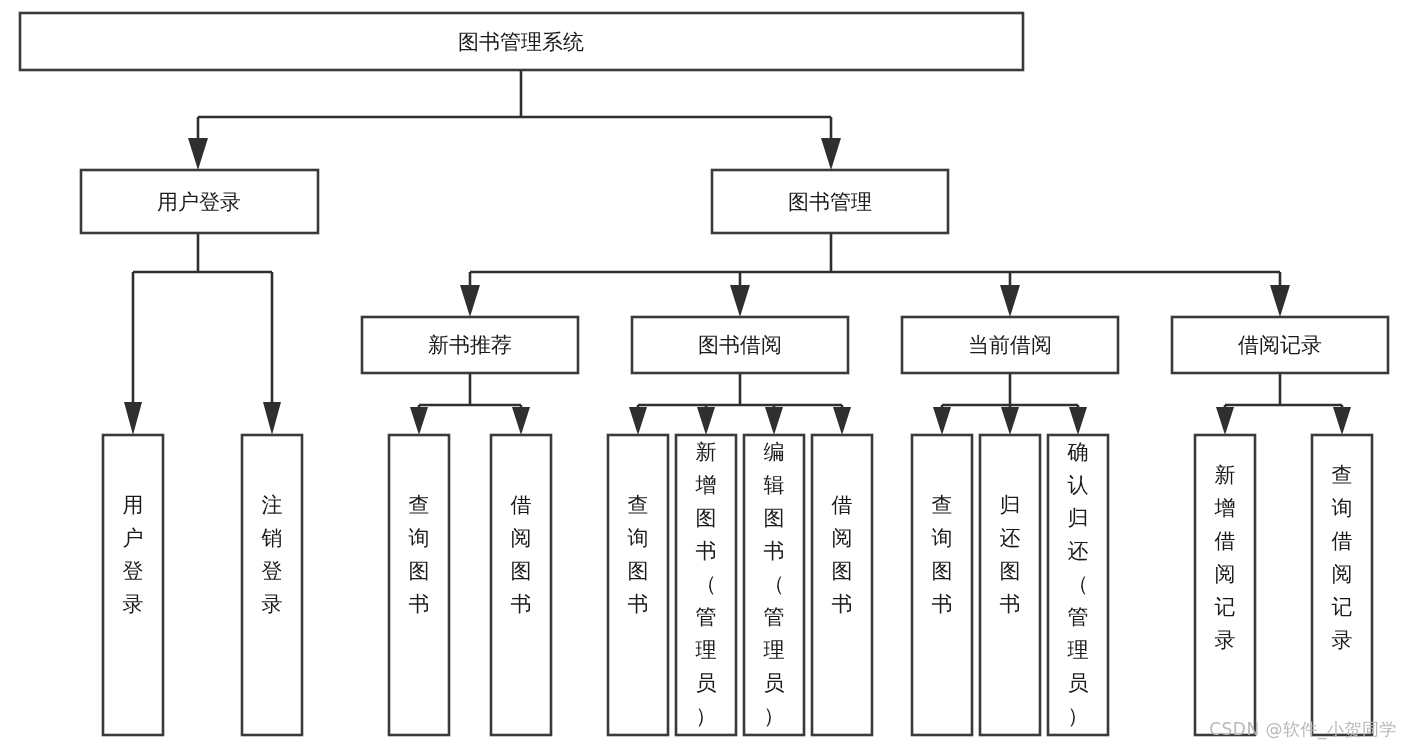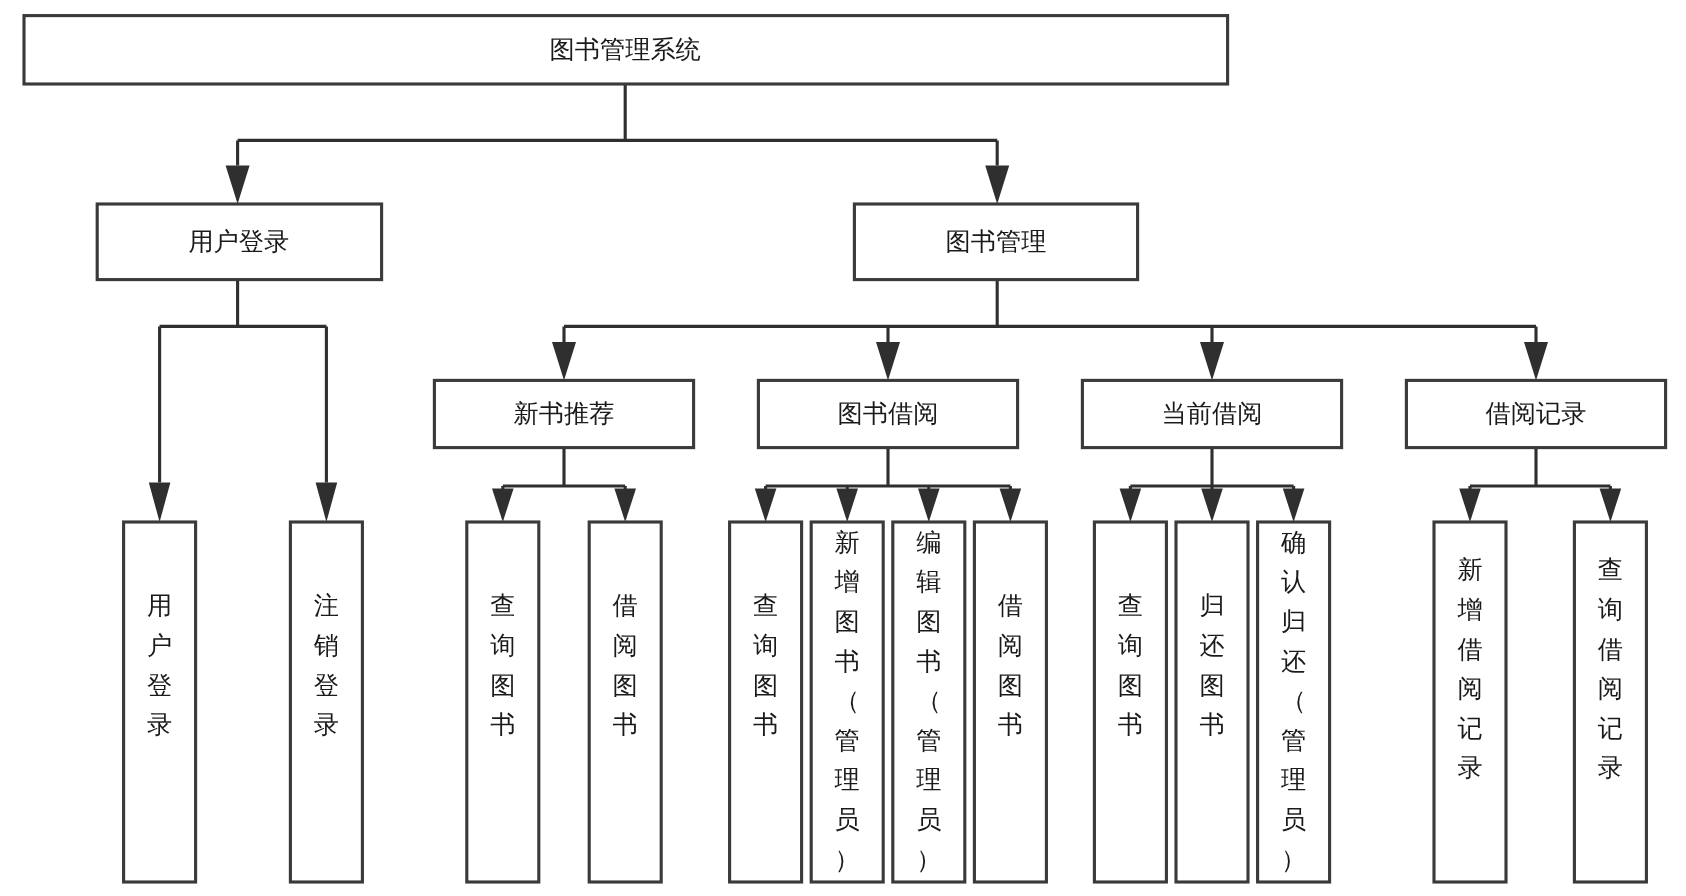--- a/index.html
+++ b/index.html
@@ -208,13 +208,14 @@
       <text class="node-label-v" x="1225" y="482"><tspan x="1225" y="482">新</tspan><tspan x="1225" y="515">增</tspan><tspan x="1225" y="548">借</tspan><tspan x="1225" y="581">阅</tspan><tspan x="1225" y="614">记</tspan><tspan x="1225" y="647">录</tspan></text>
     </g>
 
     <g>
       <rect class="node-box" x="1312" y="435" width="60" height="300"></rect>
       <text class="node-label-v" x="1342" y="482"><tspan x="1342" y="482">查</tspan><tspan x="1342" y="515">询</tspan><tspan x="1342" y="548">借</tspan><tspan x="1342" y="581">阅</tspan><tspan x="1342" y="614">记</tspan><tspan x="1342" y="647">录</tspan></text>
     </g>
 
   </svg>
 
+  <div class="watermark">CSDN @软件_小贺同学</div>
 </div>
 
 </body></html>

